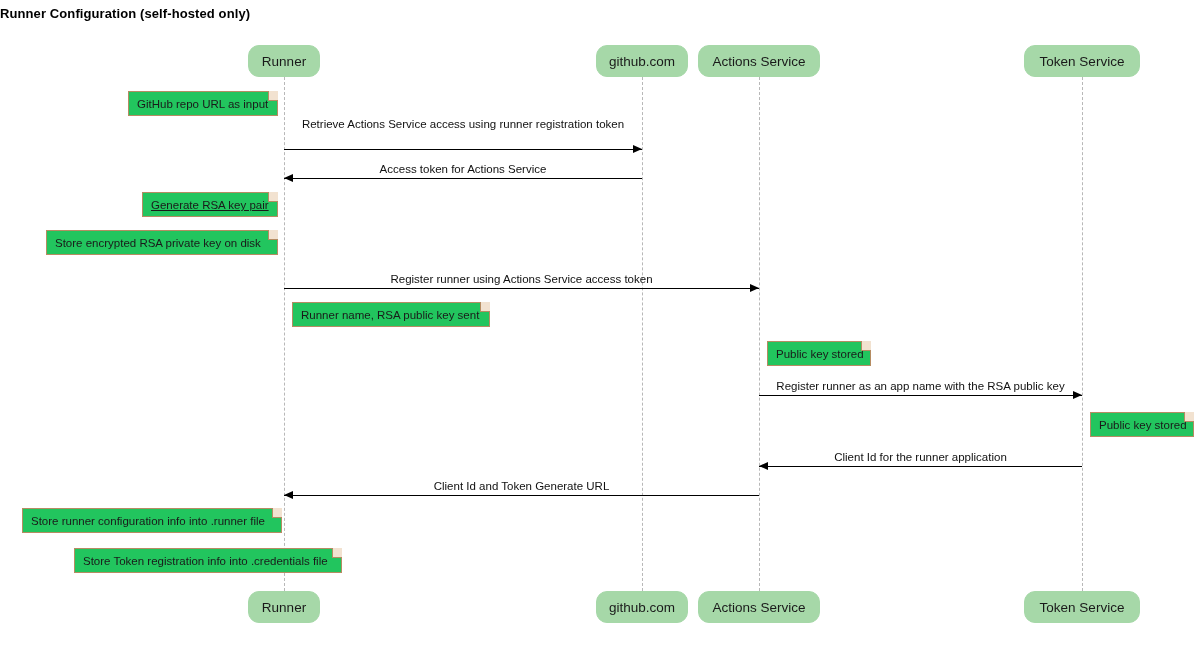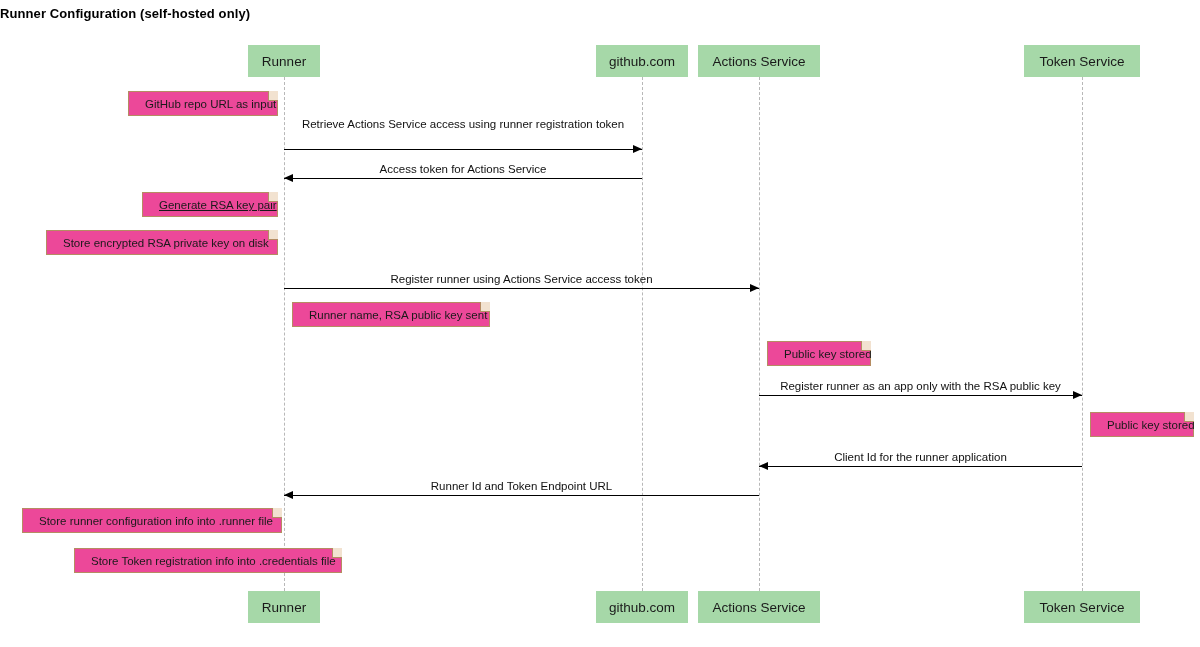--- a/index.html
+++ b/index.html
@@ -31,37 +31,37 @@
   }
   .lifeline {
     position: absolute;
     width: 0;
     border-left: 1px dashed #b8b8b8;
   }
   .participant {
     position: absolute;
     background: #a6d8a8;
     border: 1px solid #a6d8a8;
-    border-radius: 0;
+    border-radius: 11px;
     height: 32px;
     line-height: 32px;
     text-align: center;
     font-size: 13.5px;
     color: #1a1a1a;
     white-space: nowrap;
     box-sizing: border-box;
   }
   .note {
     position: absolute;
-    background: #ec4899;
+    background: #22c55e;
     border: 1px solid #b58c62;
     font-size: 11.5px;
     color: #1a1a1a;
     box-sizing: border-box;
-    padding: 5px 9px 5px 16px;
+    padding: 5px 9px 5px 8px;
     white-space: nowrap;
     line-height: 14px;
     height: 25px;
   }
   .note .fold {
     position: absolute;
     top: -1px;
     right: -1px;
     width: 9px;
     height: 9px;
@@ -126,27 +126,27 @@
       <div class="arrowhead right" style="top: 145px; left: 633px;"></div>
       <div class="msg-label" style="left: 284px; width: 358px; top: 118px;">Retrieve Actions Service access using runner registration token</div>
       <div class="msg-line" style="left: 284px; top: 178px; width: 358px;"></div>
       <div class="arrowhead left" style="top: 174px; left: 284px;"></div>
       <div class="msg-label" style="left: 284px; width: 358px; top: 163px;">Access token for Actions Service</div>
       <div class="msg-line" style="left: 284px; top: 288px; width: 475px;"></div>
       <div class="arrowhead right" style="top: 284px; left: 750px;"></div>
       <div class="msg-label" style="left: 284px; width: 475px; top: 273px;">Register runner using Actions Service access token</div>
       <div class="msg-line" style="left: 759px; top: 395px; width: 323px;"></div>
       <div class="arrowhead right" style="top: 391px; left: 1073px;"></div>
-      <div class="msg-label" style="left: 759px; width: 323px; top: 380px;">Register runner as an app only with the RSA public key</div>
+      <div class="msg-label" style="left: 759px; width: 323px; top: 380px;">Register runner as an app name with the RSA public key</div>
       <div class="msg-line" style="left: 759px; top: 466px; width: 323px;"></div>
       <div class="arrowhead left" style="top: 462px; left: 759px;"></div>
       <div class="msg-label" style="left: 759px; width: 323px; top: 451px;">Client Id for the runner application</div>
       <div class="msg-line" style="left: 284px; top: 495px; width: 475px;"></div>
       <div class="arrowhead left" style="top: 491px; left: 284px;"></div>
-      <div class="msg-label" style="left: 284px; width: 475px; top: 480px;">Runner Id and Token Endpoint URL</div>
+      <div class="msg-label" style="left: 284px; width: 475px; top: 480px;">Client Id and Token Generate URL</div>
     </div>
   <div id="notes">
       <div class="note" style="left: 128px; top: 91px; width: 150px;"><span class="fold"></span><span>GitHub repo URL as input</span></div>
       <div class="note" style="left: 142px; top: 192px; width: 136px; text-decoration: underline;"><span class="fold"></span><span>Generate RSA key pair</span></div>
       <div class="note" style="left: 46px; top: 230px; width: 232px;"><span class="fold"></span><span>Store encrypted RSA private key on disk</span></div>
       <div class="note" style="left: 292px; top: 302px; width: 198px;"><span class="fold"></span><span>Runner name, RSA public key sent</span></div>
       <div class="note" style="left: 767px; top: 341px; width: 104px;"><span class="fold"></span><span>Public key stored</span></div>
       <div class="note" style="left: 1090px; top: 412px; width: 104px;"><span class="fold"></span><span>Public key stored</span></div>
       <div class="note" style="left: 22px; top: 508px; width: 260px;"><span class="fold"></span><span>Store runner configuration info into .runner file</span></div>
       <div class="note" style="left: 28px; top: 548px; width: 268px; margin-left: 46px;"><span class="fold"></span><span>Store Token registration info into .credentials file</span></div>

